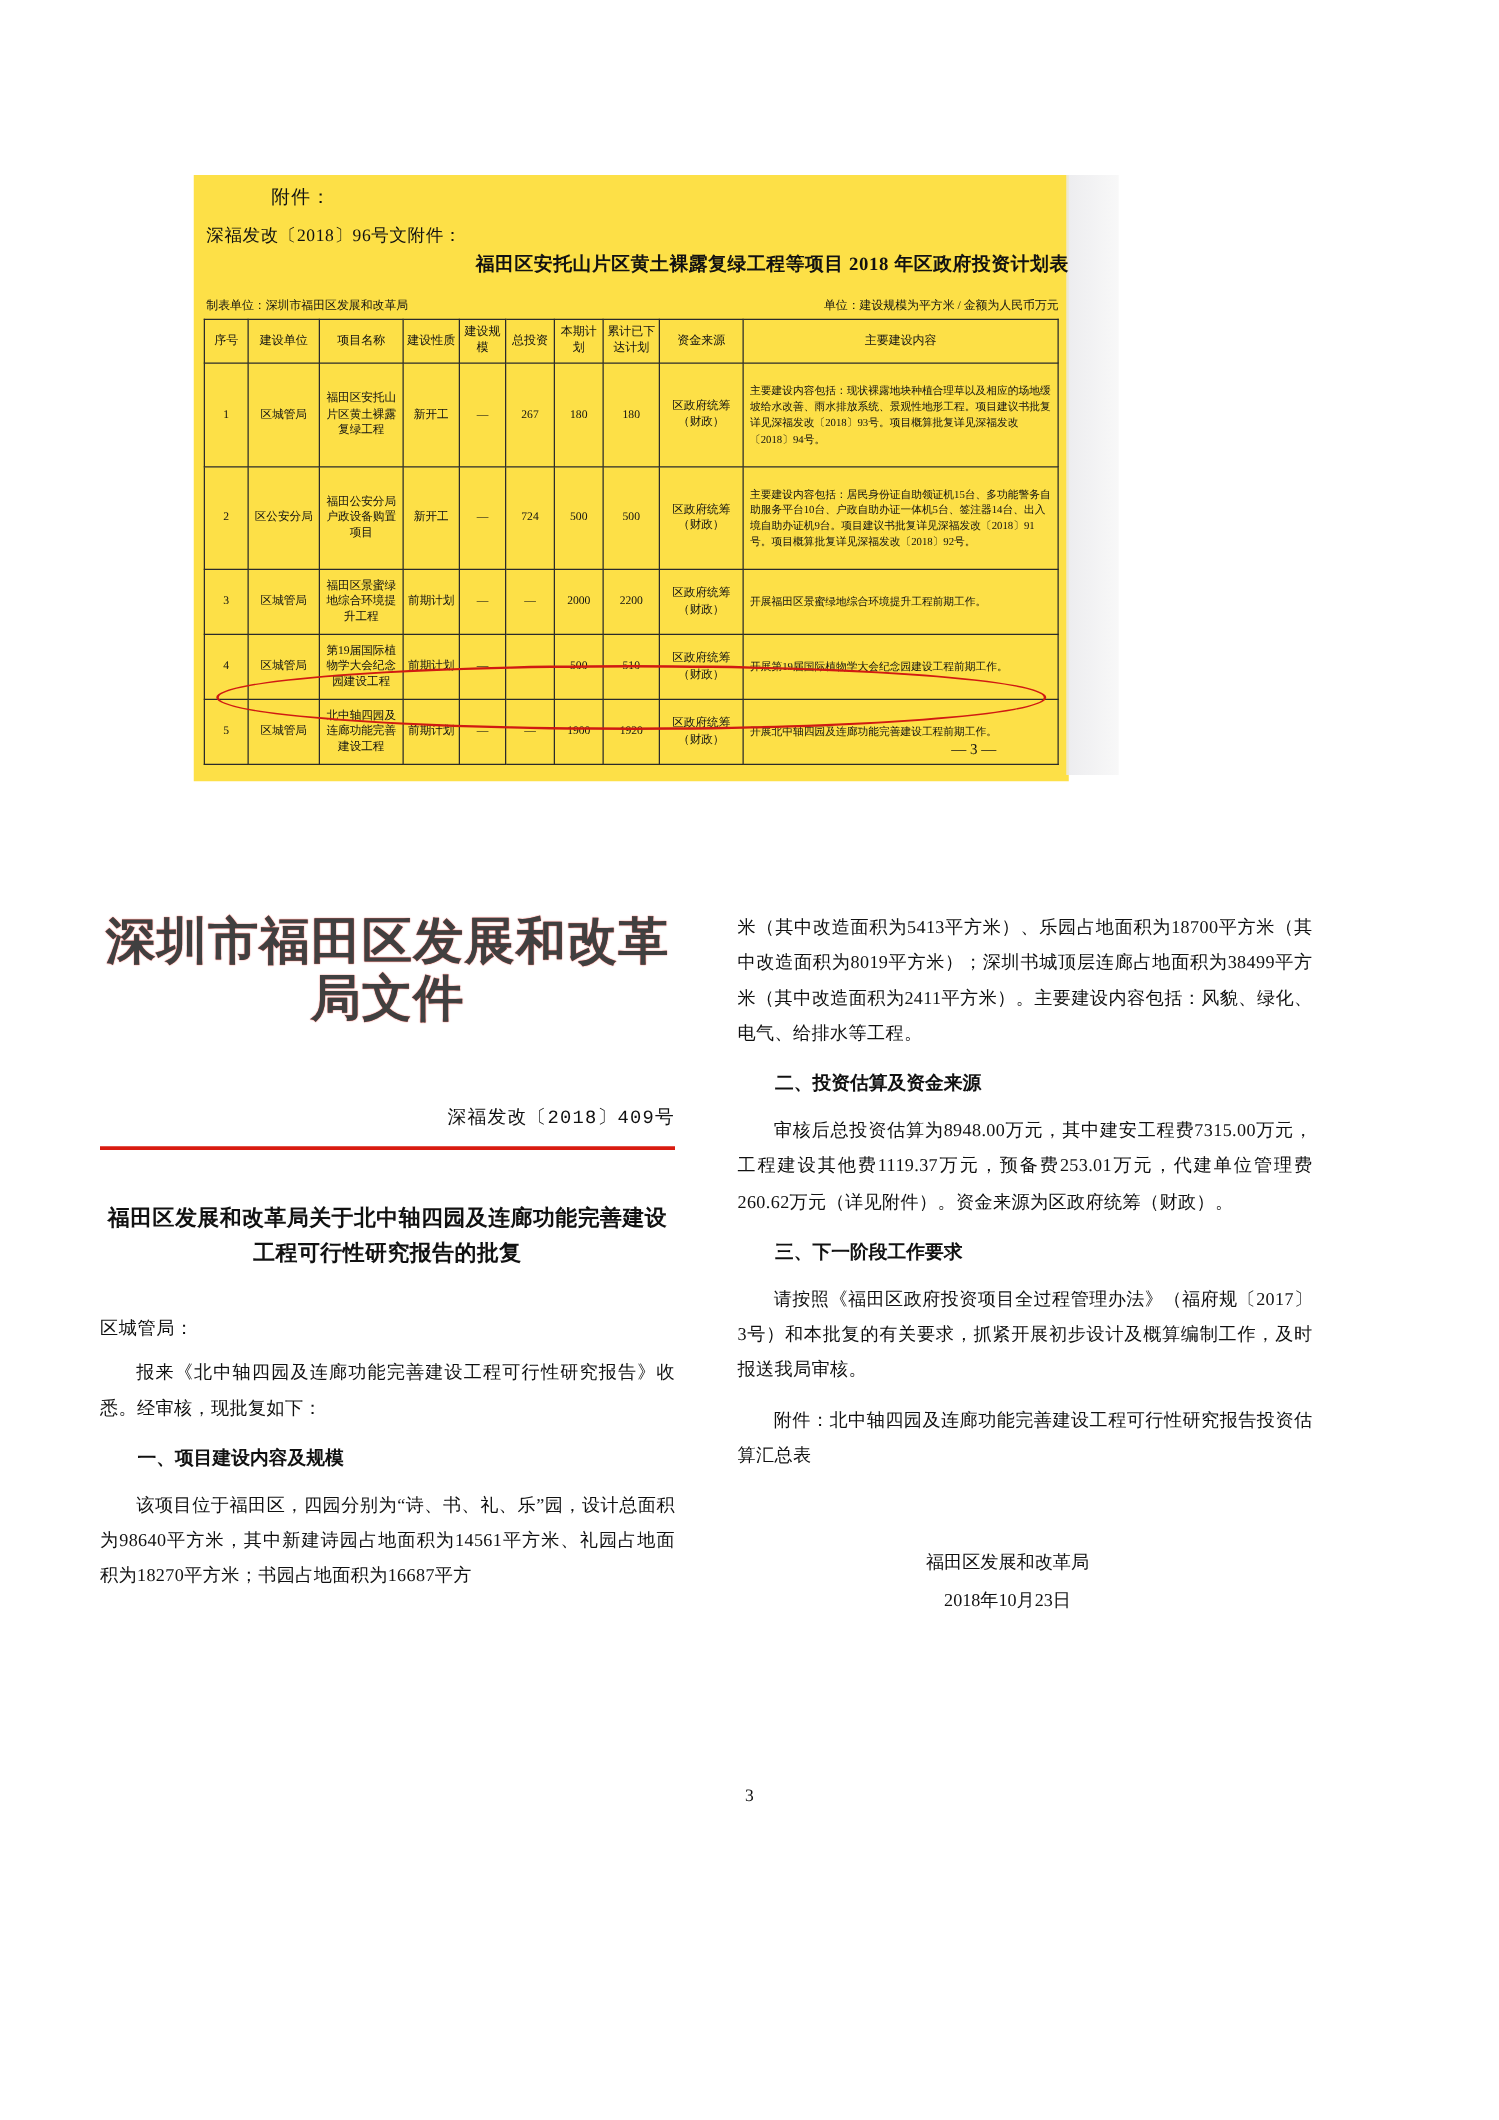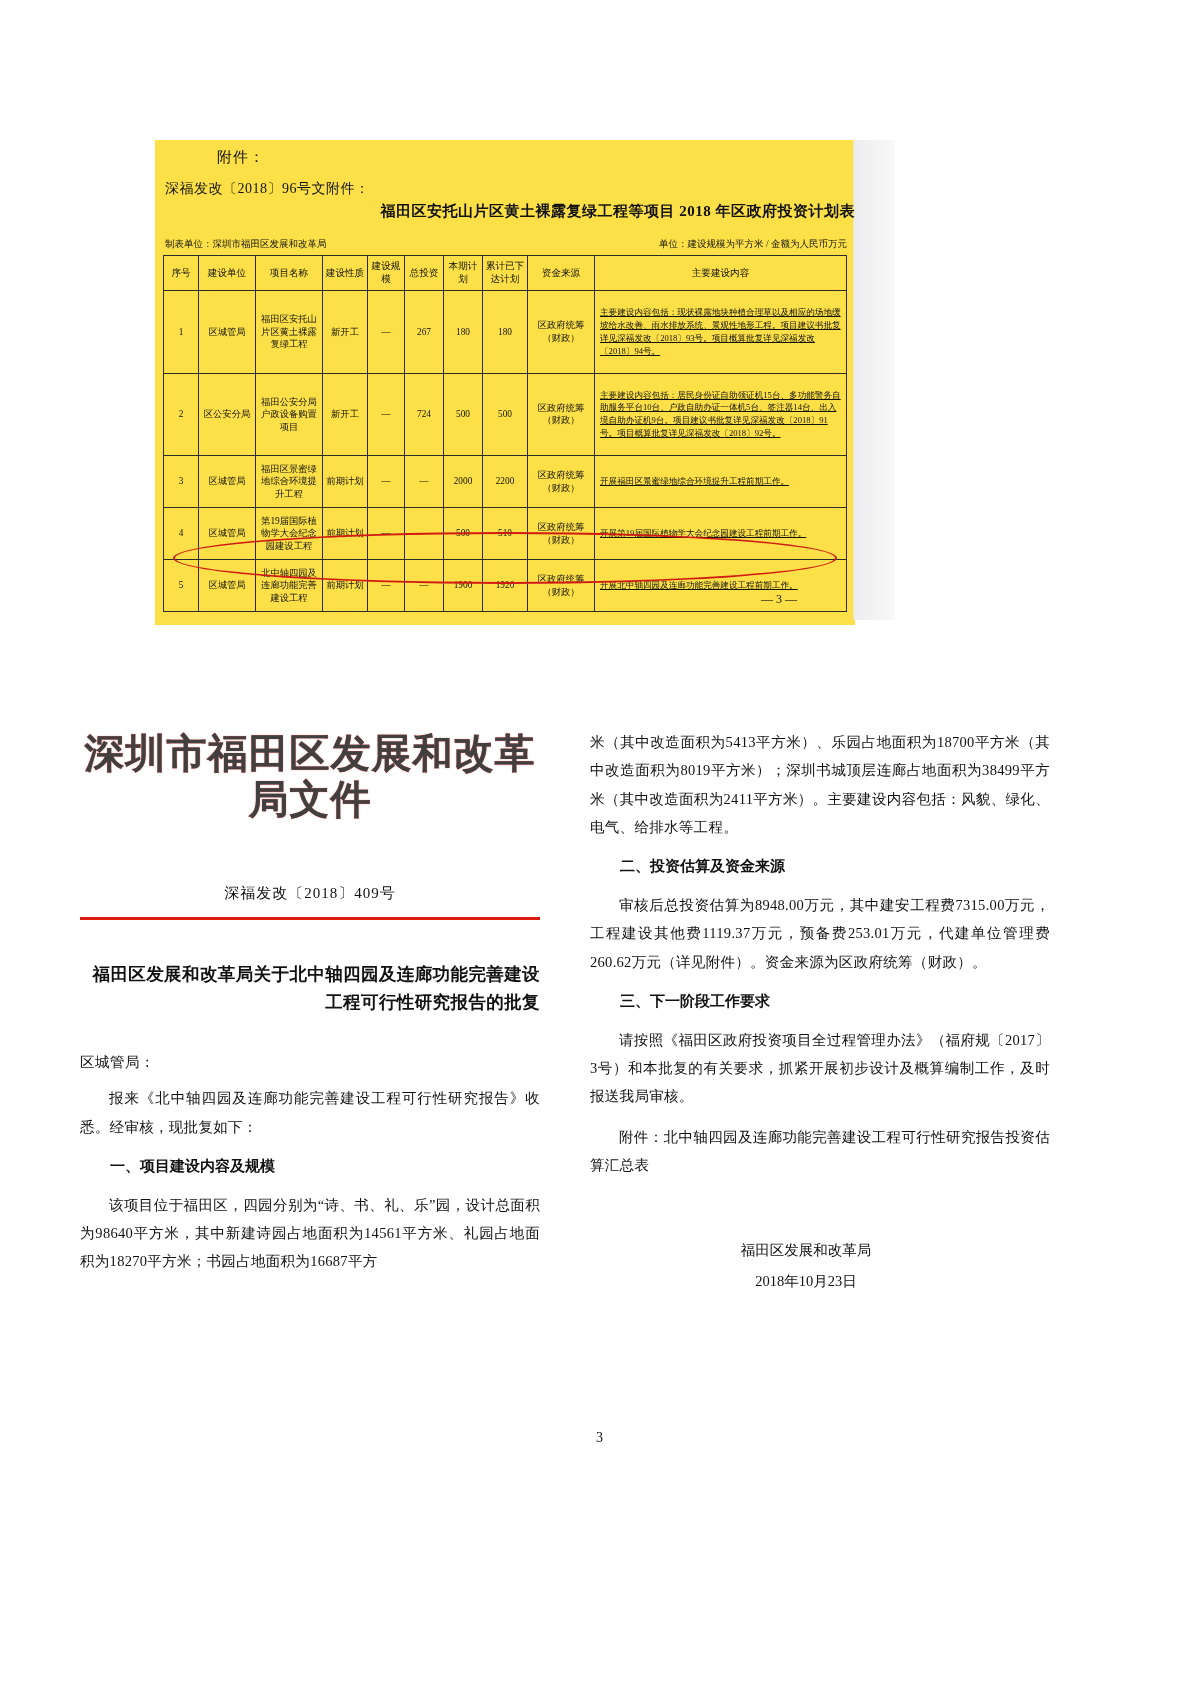--- a/index.html
+++ b/index.html
@@ -88,21 +88,20 @@
   table.invest th {
     font-weight: normal;
     height: 30px;
     font-size: 9.6px;
   }
   table.invest td.desc {
     text-align: left;
     padding: 15px 5px;
     line-height: 1.5;
     font-size: 8.6px;
-    text-decoration: underline;
   }
   .ellipse {
     position: absolute;
     left: 18px;
     top: 392px;
     width: 660px;
     height: 48px;
     border: 2.5px solid #d01a12;
     border-radius: 50%;
     pointer-events: none;
@@ -135,35 +134,36 @@
     color: #404040;
     font-size: 40px;
     font-weight: bold;
     letter-spacing: 1px;
     text-align: center;
     line-height: 1.15;
     margin-top: 30px;
     text-shadow: 0 0 1px #d91b10;
   }
   .doc-number {
-    text-align: center;
+    text-align: right;
     font-size: 15px;
     margin-top: 62px;
     letter-spacing: 1px;
+    font-family: Liberation Mono, monospace;
   }
   .red-rule {
     height: 2.5px;
     background: #d91b10;
     margin-top: 14px;
   }
   .doc-title {
     margin-top: 40px;
     font-size: 17.5px;
     font-weight: bold;
-    text-align: right;
+    text-align: center;
     line-height: 1.65;
     letter-spacing: .4px;
   }
   .recipient {
     margin-top: 36px;
     font-size: 14.5px;
     letter-spacing: .5px;
   }
   p.body-text {
     font-size: 14.5px;

